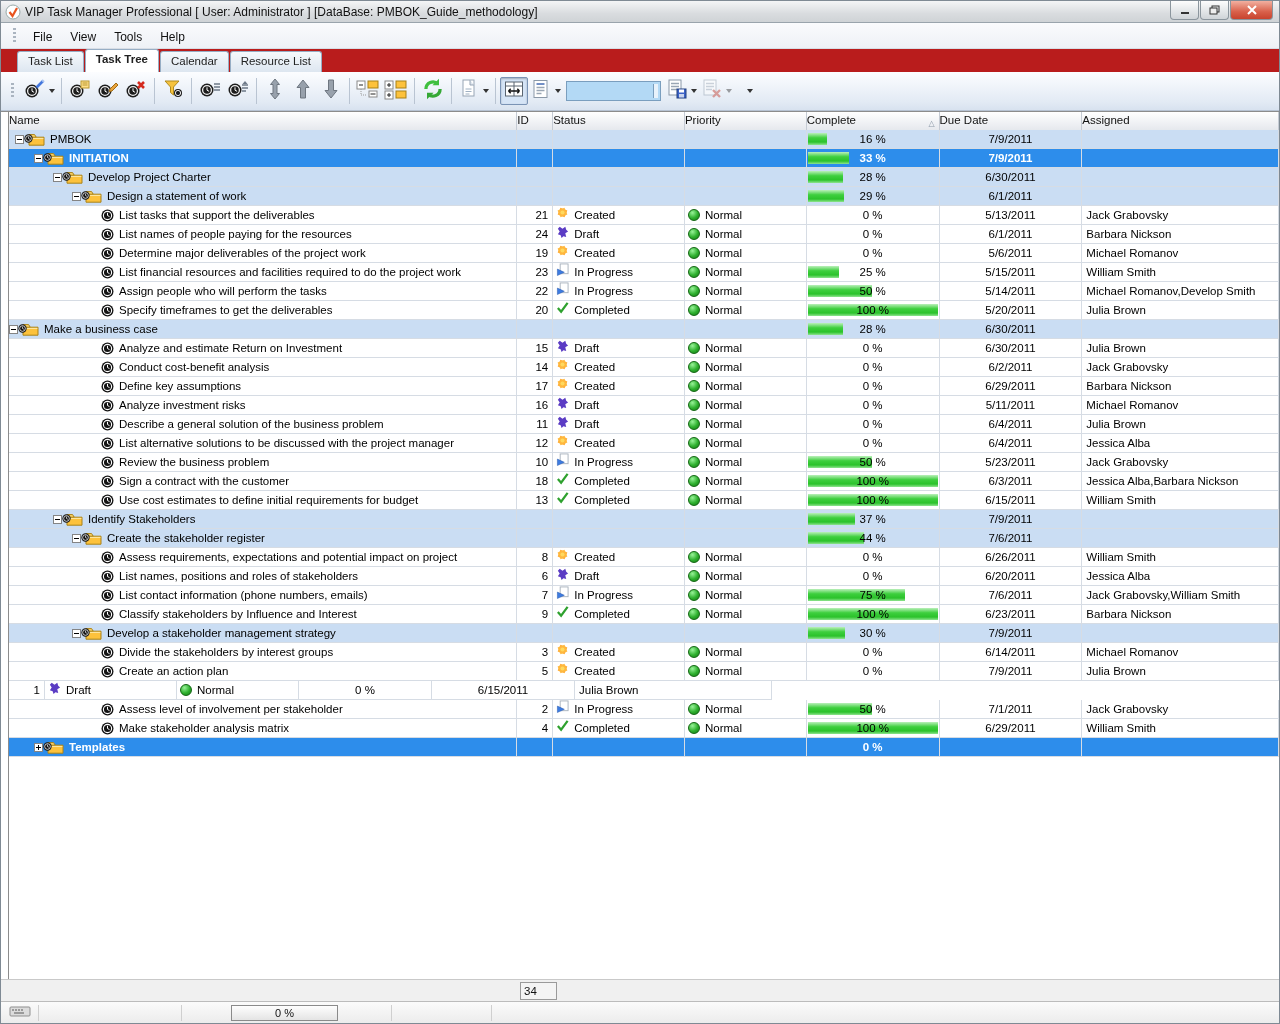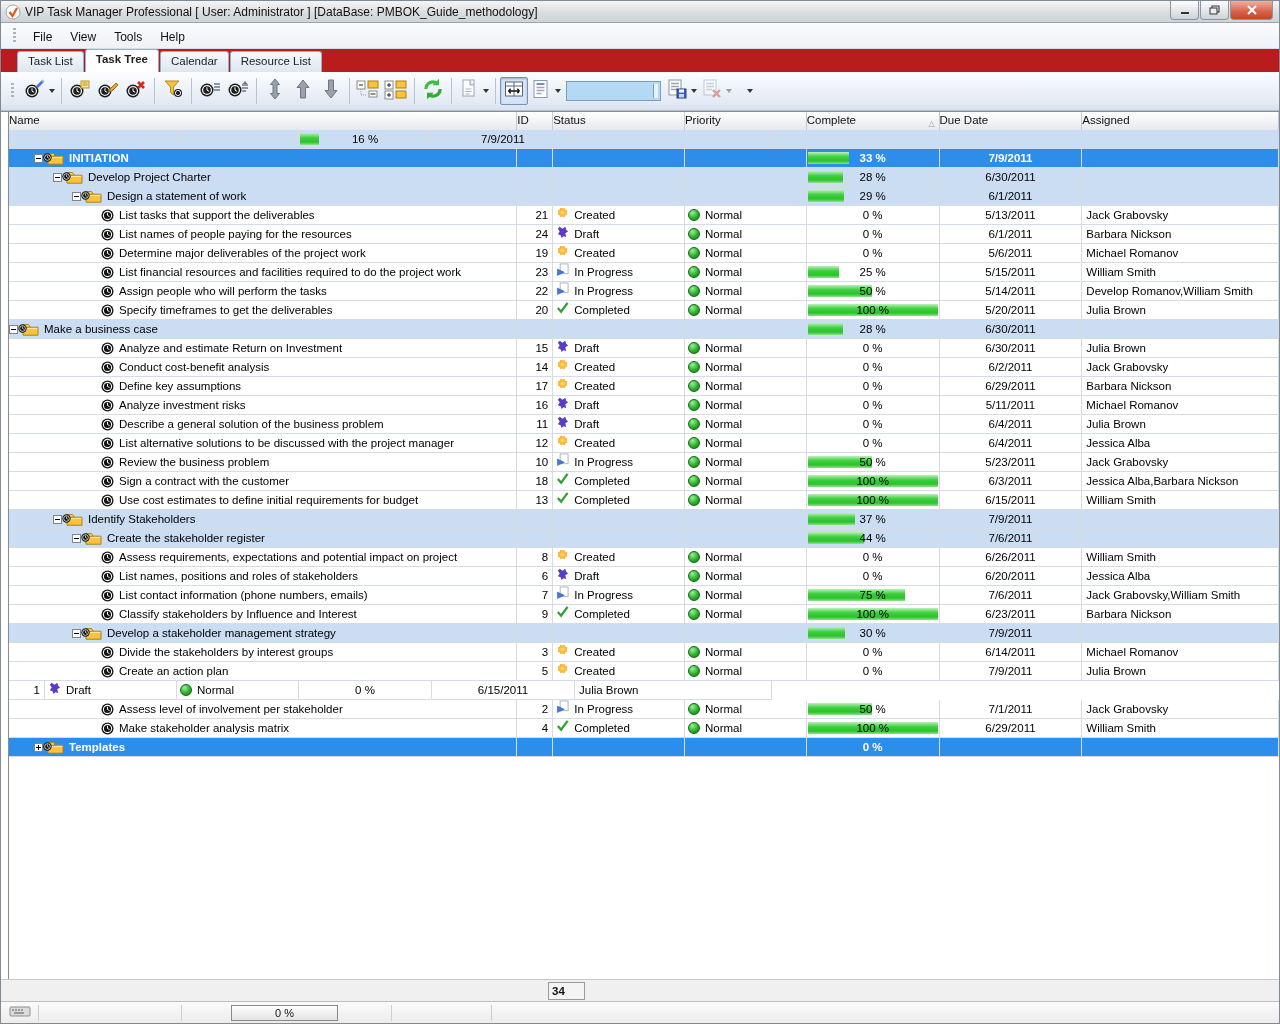--- a/index.html
+++ b/index.html
@@ -85,23 +85,23 @@
   .ball { width:12px; height:12px; border-radius:50%;
     background:radial-gradient(circle at 35% 28%, #97f297, #2daf2d 55%, #157a15);
     border:1px solid #116611; }
   .pbar { position:absolute; left:1px; top:3px; bottom:3px;
     background:linear-gradient(180deg,#baf0ba 0%,#3ecf3e 40%,#2bc22b 75%,#8fe48f 100%); }
   .pbar-label { position:relative; display:block; text-align:center; z-index:1; }
   .cell-center { text-align:center; }
   .cell-left { padding-left:4px; }
   .grid-footer { position:absolute; left:0; right:0; bottom:0; height:22px;
     background:#f0f0f0; border-top:1px solid #c9c9c9; }
-  .count-box { position:absolute; left:547px; top:2px; width:37px; height:18px;
+  .count-box { position:absolute; left:519px; top:2px; width:37px; height:18px;
     background:#f4f4f4; border:1px solid #9a9a9a; font-size:11.5px; line-height:16px;
-    padding-left:3px; color:#111;font-weight:bold; }
+    padding-left:3px; color:#111; }
 
   
   .statusbar { position:absolute; left:0; right:0; bottom:0; height:22px;
     background:linear-gradient(#fbfbfb,#ececec); border-top:1px solid #bcbcbc;
     display:flex; align-items:center; }
   .sb-sep { width:1px; height:16px; background:#cfcfcf; }
   .sb-progress { position:absolute; left:230px; top:3px; width:107px; height:16px;
     border:1px solid #8a8a8a; background:linear-gradient(#fefefe,#e4e4e4);
     font-size:11px; text-align:center; line-height:14px; color:#111; }
 </style>
@@ -317,111 +317,129 @@
         <div class="h-cell" style="width: 509px;"><span>Name</span></div>
         <div class="h-cell" style="width: 36px;"><span>ID</span></div>
         <div class="h-cell" style="width: 132px;"><span>Status</span></div>
         <div class="h-cell" style="width: 122px;"><span>Priority</span></div>
         <div class="h-cell" style="width: 133px;"><span>Complete</span><span class="sort-arrow">△</span></div>
         <div class="h-cell" style="width: 143px;"><span>Due Date</span></div>
         <div class="h-cell" style="width: 197px;"><span>Assigned</span></div>
       </div>
     <div class="grid-body" id="rows">
         <div class="row group">
-          <div class="cell cell-id" style="width: 36px;"></div>
-          <div class="cell icon-text" style="width: 132px;"></div>
-          <div class="cell icon-text" style="width: 122px;"></div>
-          <div class="cell" style="width: 133px;">
-            <div class="pbar" style="width: calc(16% - 2px);"></div>
-            <span class="pbar-label">16 %</span>
-          </div>
-          <div class="cell cell-center" style="width: 143px;"><span>7/9/2011</span></div>
-          <div class="cell cell-left" style="width: 197px;"></div>
-        </div>
-        <div class="row group selected">
-          <div class="cell name-cell" style="width: 509px; padding-left: 25px;">
+          <div class="cell name-cell" style="width: 509px; padding-left: 6px;">
             <span class="expander">
               <span class="h"></span>
             </span>
             <span class="tree-icon">
               <svg width="17" height="13" viewBox="0 0 17 13">
                 <path d="M1 4.2h15v8H1z" fill="#fdc23c" stroke="#a98117"></path>
                 <path d="M1 4.2V1.6h5.6L8.2 4.2z" fill="#fdd66b" stroke="#a98117"></path>
                 <path d="M1.6 5.4h13.8" stroke="#fee9a8"></path>
               </svg>
               <span class="mini-clock"><svg width="9" height="9" viewBox="0 0 13 13">
                   <circle cx="6.5" cy="6.5" r="6" fill="#141414"></circle>
                   <circle cx="6.5" cy="6.5" r="4.1" fill="none" stroke="#fff" stroke-width="1.1"></circle>
                   <path d="M6.5 3.8v2.7l2 1.1" stroke="#fff" stroke-width="1" fill="none"></path>
                 </svg></span>
             </span>
-            <span class="name-label">INITIATION</span>
+            <span class="name-label">PMBOK</span>
           </div>
           <div class="cell cell-id" style="width: 36px;"></div>
           <div class="cell icon-text" style="width: 132px;"></div>
           <div class="cell icon-text" style="width: 122px;"></div>
           <div class="cell" style="width: 133px;">
-            <div class="pbar" style="width: calc(33% - 2px);"></div>
-            <span class="pbar-label">33 %</span>
+            <div class="pbar" style="width: calc(16% - 2px);"></div>
+            <span class="pbar-label">16 %</span>
           </div>
           <div class="cell cell-center" style="width: 143px;"><span>7/9/2011</span></div>
           <div class="cell cell-left" style="width: 197px;"></div>
         </div>
-        <div class="row group">
-          <div class="cell name-cell" style="width: 509px; padding-left: 44px;">
+        <div class="row group selected">
+          <div class="cell name-cell" style="width: 509px; padding-left: 25px;">
             <span class="expander">
               <span class="h"></span>
             </span>
             <span class="tree-icon">
               <svg width="17" height="13" viewBox="0 0 17 13">
                 <path d="M1 4.2h15v8H1z" fill="#fdc23c" stroke="#a98117"></path>
                 <path d="M1 4.2V1.6h5.6L8.2 4.2z" fill="#fdd66b" stroke="#a98117"></path>
                 <path d="M1.6 5.4h13.8" stroke="#fee9a8"></path>
               </svg>
               <span class="mini-clock"><svg width="9" height="9" viewBox="0 0 13 13">
                   <circle cx="6.5" cy="6.5" r="6" fill="#141414"></circle>
                   <circle cx="6.5" cy="6.5" r="4.1" fill="none" stroke="#fff" stroke-width="1.1"></circle>
                   <path d="M6.5 3.8v2.7l2 1.1" stroke="#fff" stroke-width="1" fill="none"></path>
                 </svg></span>
             </span>
-            <span class="name-label">Develop Project Charter</span>
+            <span class="name-label">INITIATION</span>
           </div>
           <div class="cell cell-id" style="width: 36px;"></div>
           <div class="cell icon-text" style="width: 132px;"></div>
           <div class="cell icon-text" style="width: 122px;"></div>
           <div class="cell" style="width: 133px;">
-            <div class="pbar" style="width: calc(28% - 2px);"></div>
-            <span class="pbar-label">28 %</span>
-          </div>
-          <div class="cell cell-center" style="width: 143px;"><span>6/30/2011</span></div>
+            <div class="pbar" style="width: calc(33% - 2px);"></div>
+            <span class="pbar-label">33 %</span>
+          </div>
+          <div class="cell cell-center" style="width: 143px;"><span>7/9/2011</span></div>
           <div class="cell cell-left" style="width: 197px;"></div>
         </div>
         <div class="row group">
-          <div class="cell name-cell" style="width: 509px; padding-left: 63px;">
+          <div class="cell name-cell" style="width: 509px; padding-left: 44px;">
             <span class="expander">
               <span class="h"></span>
             </span>
             <span class="tree-icon">
               <svg width="17" height="13" viewBox="0 0 17 13">
                 <path d="M1 4.2h15v8H1z" fill="#fdc23c" stroke="#a98117"></path>
                 <path d="M1 4.2V1.6h5.6L8.2 4.2z" fill="#fdd66b" stroke="#a98117"></path>
                 <path d="M1.6 5.4h13.8" stroke="#fee9a8"></path>
               </svg>
               <span class="mini-clock"><svg width="9" height="9" viewBox="0 0 13 13">
                   <circle cx="6.5" cy="6.5" r="6" fill="#141414"></circle>
                   <circle cx="6.5" cy="6.5" r="4.1" fill="none" stroke="#fff" stroke-width="1.1"></circle>
                   <path d="M6.5 3.8v2.7l2 1.1" stroke="#fff" stroke-width="1" fill="none"></path>
                 </svg></span>
             </span>
-            <span class="name-label">Design a statement of work</span>
+            <span class="name-label">Develop Project Charter</span>
           </div>
           <div class="cell cell-id" style="width: 36px;"></div>
           <div class="cell icon-text" style="width: 132px;"></div>
           <div class="cell icon-text" style="width: 122px;"></div>
           <div class="cell" style="width: 133px;">
+            <div class="pbar" style="width: calc(28% - 2px);"></div>
+            <span class="pbar-label">28 %</span>
+          </div>
+          <div class="cell cell-center" style="width: 143px;"><span>6/30/2011</span></div>
+          <div class="cell cell-left" style="width: 197px;"></div>
+        </div>
+        <div class="row group">
+          <div class="cell name-cell" style="width: 509px; padding-left: 63px;">
+            <span class="expander">
+              <span class="h"></span>
+            </span>
+            <span class="tree-icon">
+              <svg width="17" height="13" viewBox="0 0 17 13">
+                <path d="M1 4.2h15v8H1z" fill="#fdc23c" stroke="#a98117"></path>
+                <path d="M1 4.2V1.6h5.6L8.2 4.2z" fill="#fdd66b" stroke="#a98117"></path>
+                <path d="M1.6 5.4h13.8" stroke="#fee9a8"></path>
+              </svg>
+              <span class="mini-clock"><svg width="9" height="9" viewBox="0 0 13 13">
+                  <circle cx="6.5" cy="6.5" r="6" fill="#141414"></circle>
+                  <circle cx="6.5" cy="6.5" r="4.1" fill="none" stroke="#fff" stroke-width="1.1"></circle>
+                  <path d="M6.5 3.8v2.7l2 1.1" stroke="#fff" stroke-width="1" fill="none"></path>
+                </svg></span>
+            </span>
+            <span class="name-label">Design a statement of work</span>
+          </div>
+          <div class="cell cell-id" style="width: 36px;"></div>
+          <div class="cell icon-text" style="width: 132px;"></div>
+          <div class="cell icon-text" style="width: 122px;"></div>
+          <div class="cell" style="width: 133px;">
             <div class="pbar" style="width: calc(29% - 2px);"></div>
             <span class="pbar-label">29 %</span>
           </div>
           <div class="cell cell-center" style="width: 143px;"><span>6/1/2011</span></div>
           <div class="cell cell-left" style="width: 197px;"></div>
         </div>
         <div class="row">
           <div class="cell name-cell" style="width: 509px; padding-left: 82px;">
             <span class="tree-icon" style="margin-left: 10px;">
               <svg width="13" height="13" viewBox="0 0 13 13">
@@ -560,21 +578,21 @@
           </div>
           <div class="cell icon-text" style="width: 122px;">
             <span class="ball"></span>
             <span>Normal</span>
           </div>
           <div class="cell" style="width: 133px;">
             <div class="pbar" style="width: calc(50% - 2px);"></div>
             <span class="pbar-label">50 %</span>
           </div>
           <div class="cell cell-center" style="width: 143px;"><span>5/14/2011</span></div>
-          <div class="cell cell-left" style="width: 197px;"><span>Develop Romanov,William Smith</span></div>
+          <div class="cell cell-left" style="width: 197px;"><span>Michael Romanov,Develop Smith</span></div>
         </div>
         <div class="row">
           <div class="cell name-cell" style="width: 509px; padding-left: 82px;">
             <span class="tree-icon" style="margin-left: 10px;">
               <svg width="13" height="13" viewBox="0 0 13 13">
                 <circle cx="6.5" cy="6.5" r="6" fill="#141414"></circle>
                 <circle cx="6.5" cy="6.5" r="4.1" fill="none" stroke="#fff" stroke-width="1.1"></circle>
                 <path d="M6.5 3.8v2.7l2 1.1" stroke="#fff" stroke-width="1" fill="none"></path>
               </svg>
             </span>

